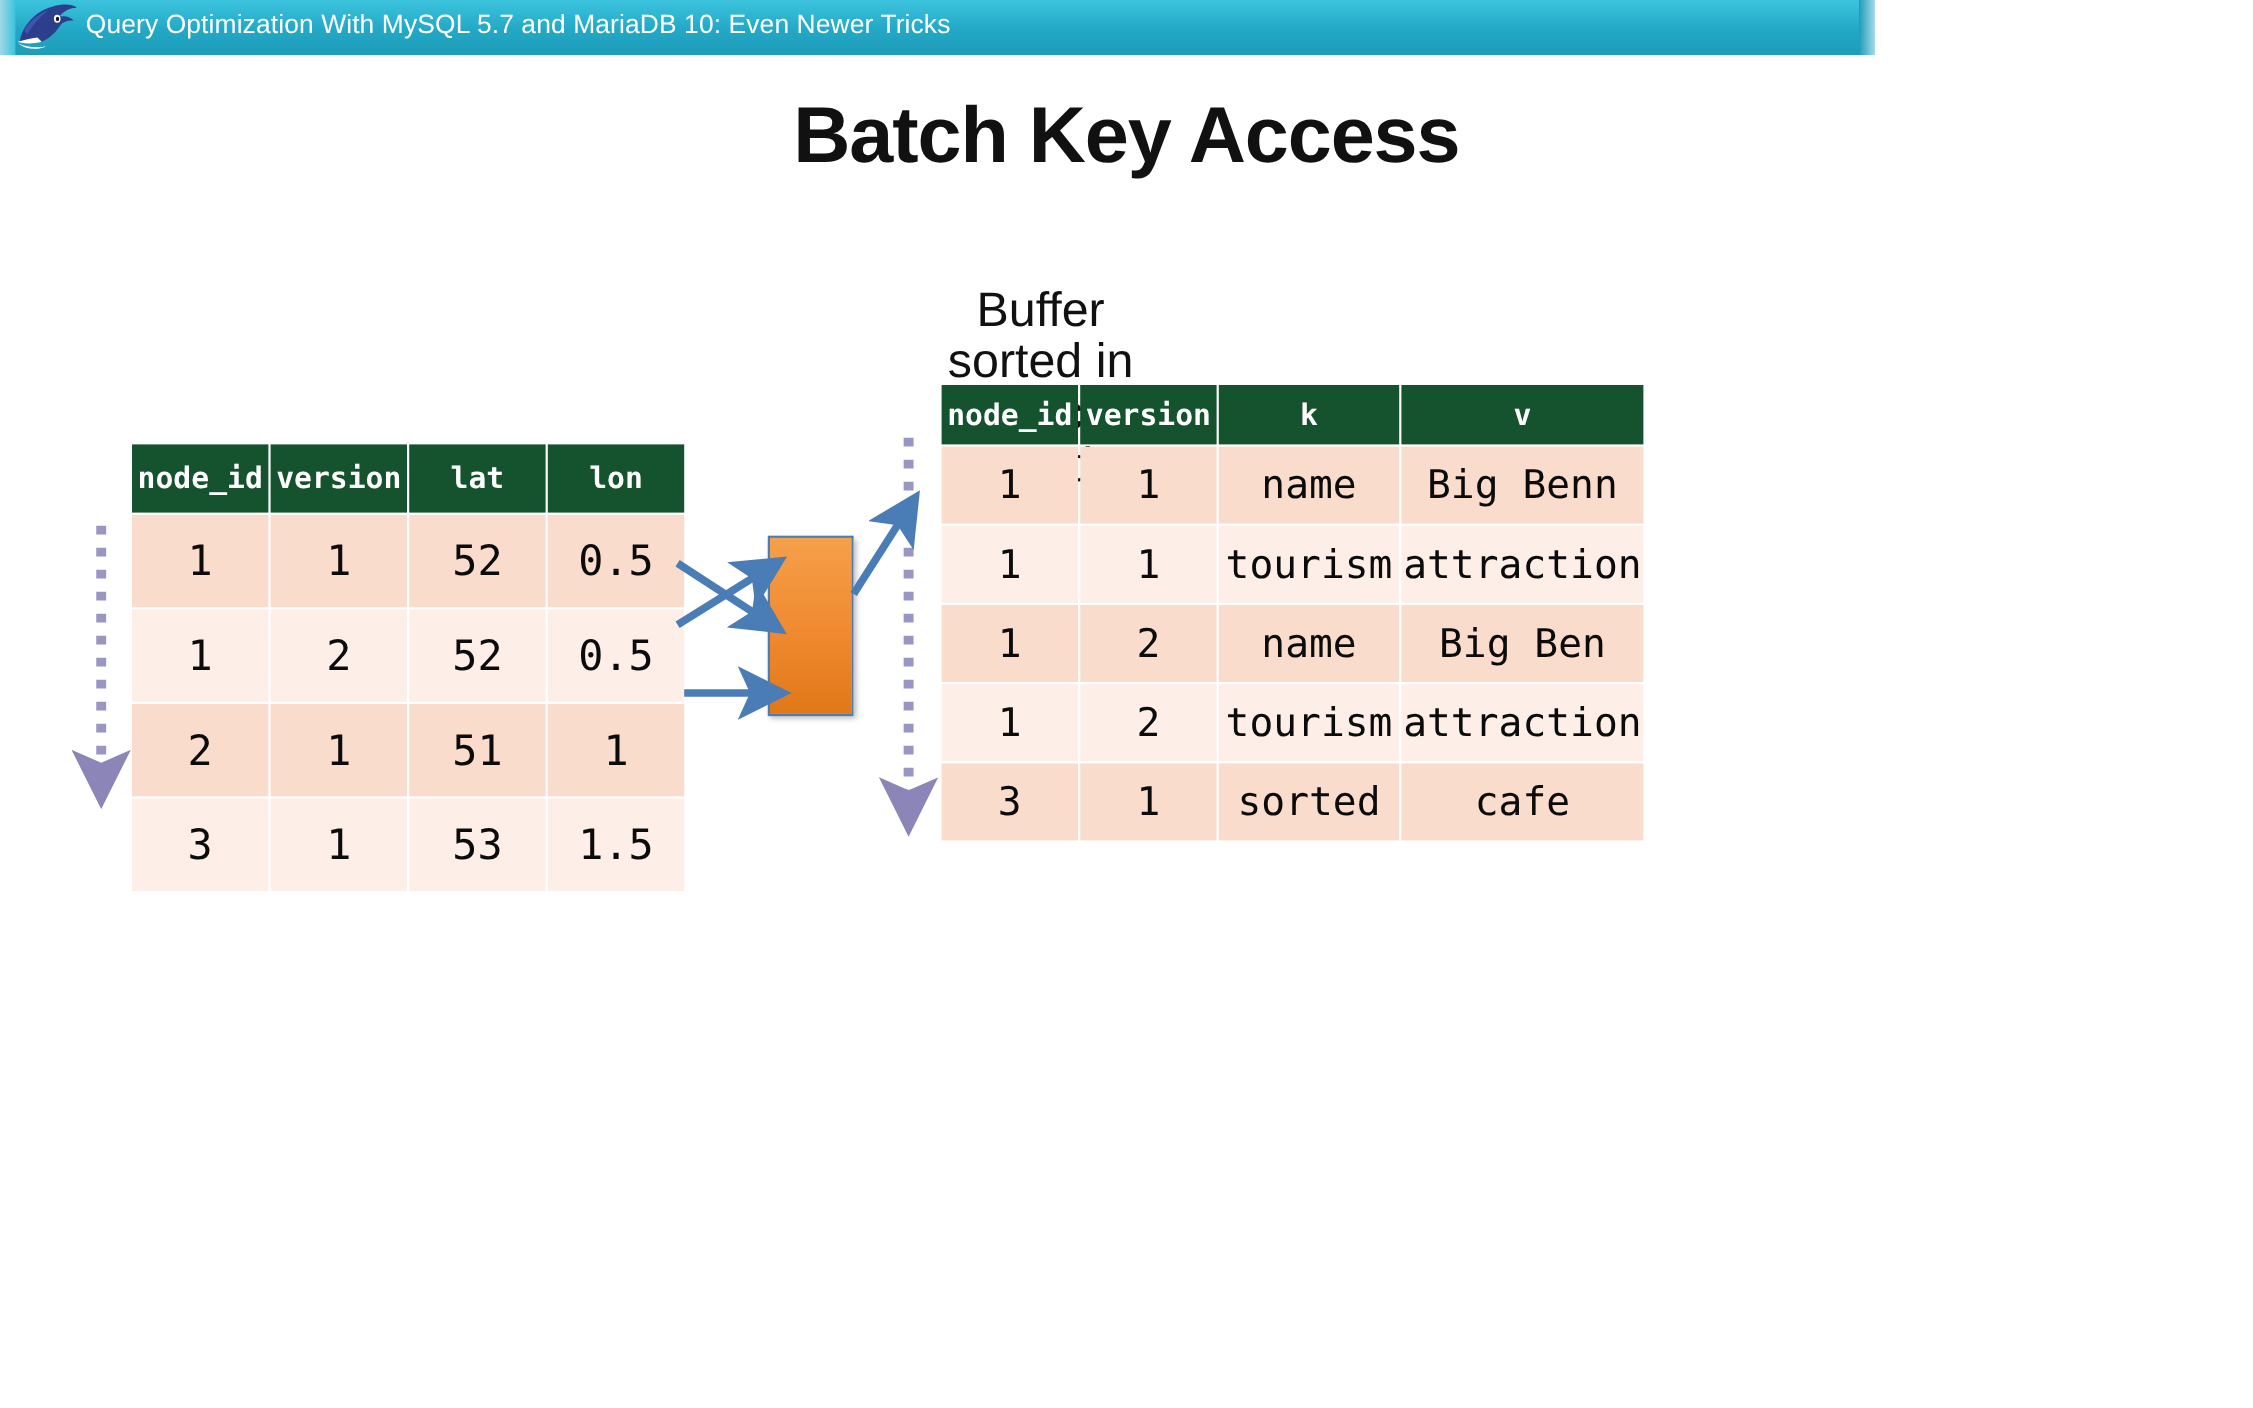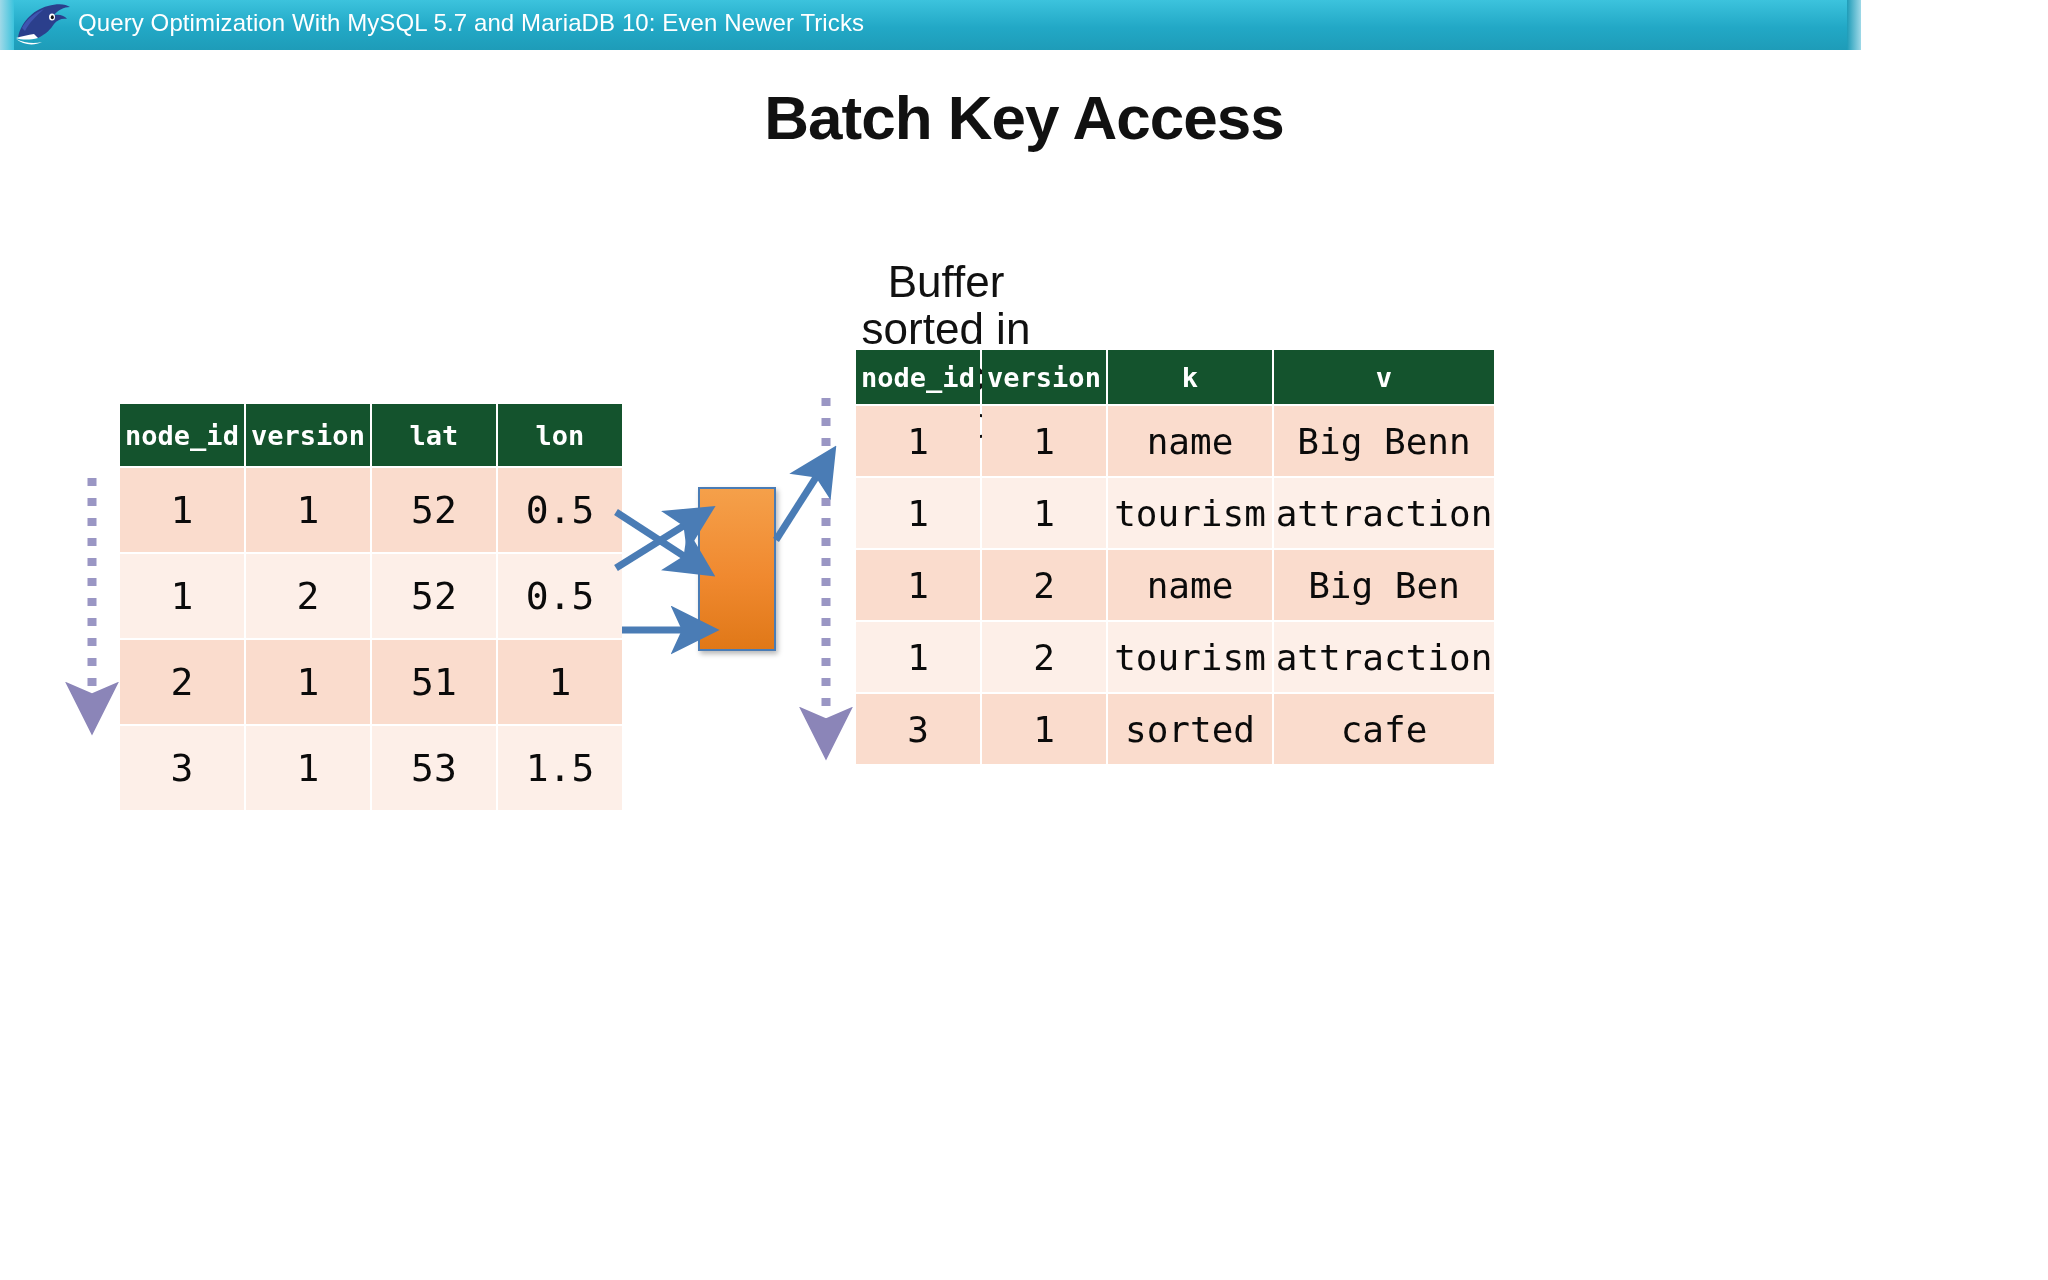--- a/index.html
+++ b/index.html
@@ -11,40 +11,40 @@
   }
   #slide {
     position: relative;
     width: 2048px; height: 1280px;
     background: #ffffff;
   }
 
   
   #topbar {
     position: absolute; left: 0; top: 0;
-    width: 1861px; height: 50px;
+    width: 1704px; height: 50px;
     background: linear-gradient(180deg, #3cc3dd 0%, #22a8c6 55%, #1e9cb8 100%);
     display: flex; align-items: center;
   }
   #topbar .edge-l { position:absolute; left:0; top:0; width:14px; height:50px;
     background: linear-gradient(90deg,#9fd9e8,#3cc3dd); }
   #topbar .edge-r { position:absolute; right:0; top:0; width:14px; height:50px;
     background: linear-gradient(270deg,#9fd9e8,#1e9cb8); }
   #header-title {
     position: absolute; left: 78px; top: 9px;
     color: #ffffff; font-size: 24px; letter-spacing: .1px;
     white-space: nowrap;
   }
   #dolphin-logo { position: absolute; left: 8px; top: -2px; width: 66px; height: 52px; }
 
   
   #page-title {
     position: absolute; left: 0; top: 82px; width: 2048px;
     text-align: center;
-    font-size: 62px; font-weight: 700; color: #111111;
+    font-size: 72px; font-weight: 700; color: #111111;
     letter-spacing: -1px;
   }
 
   
   #buffer-caption {
     position: absolute; left: 836px; top: 258px;
     width: 220px; text-align: center;
     font-size: 44px; line-height: 1.07; color: #111111;
   }
 

